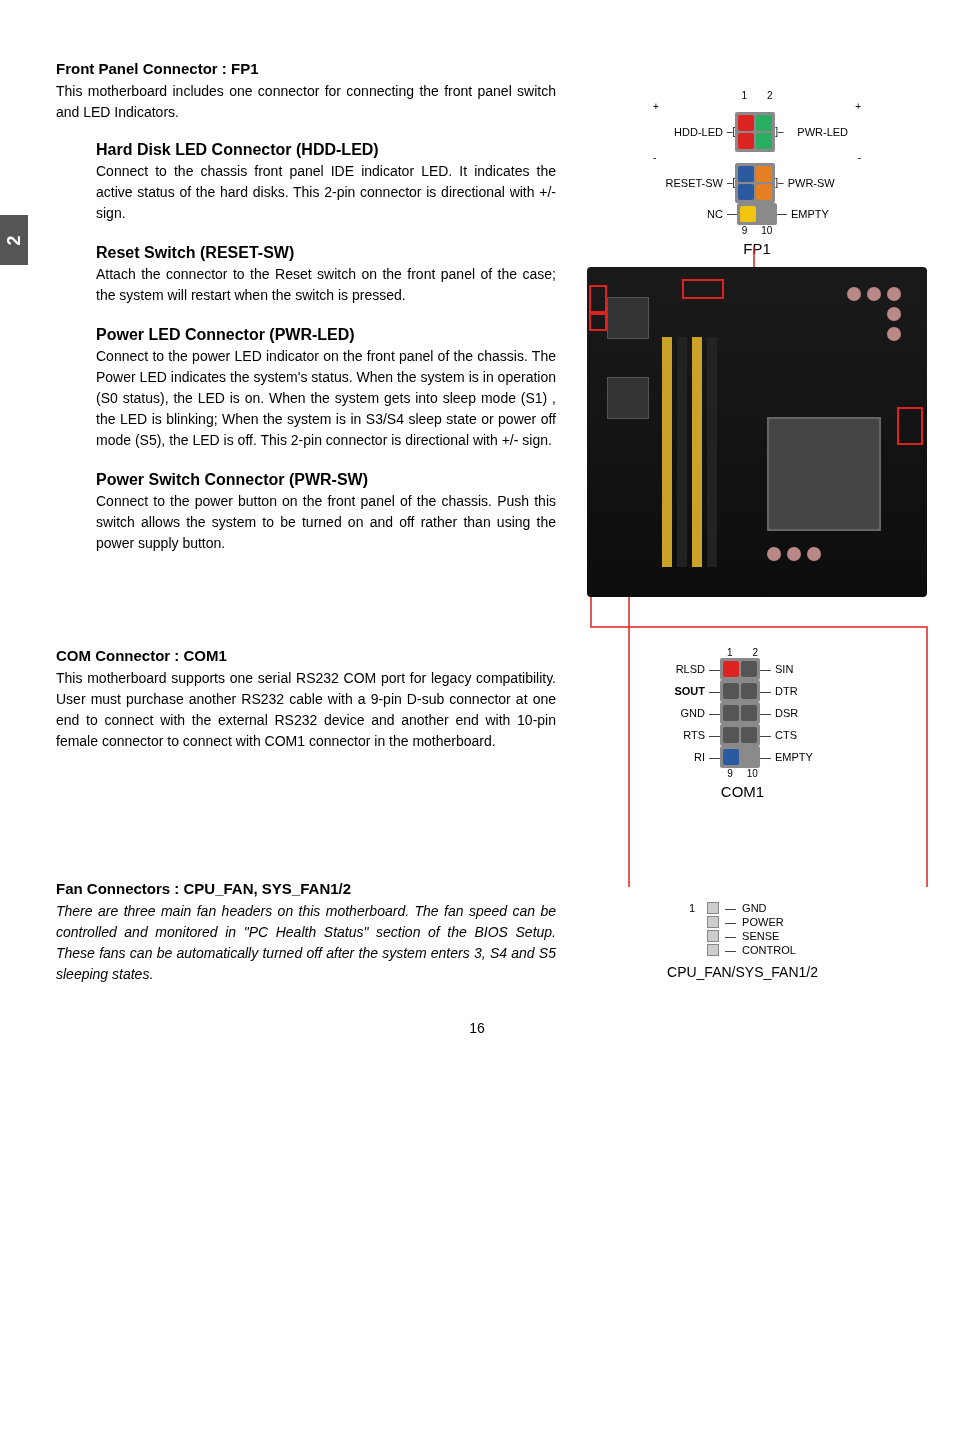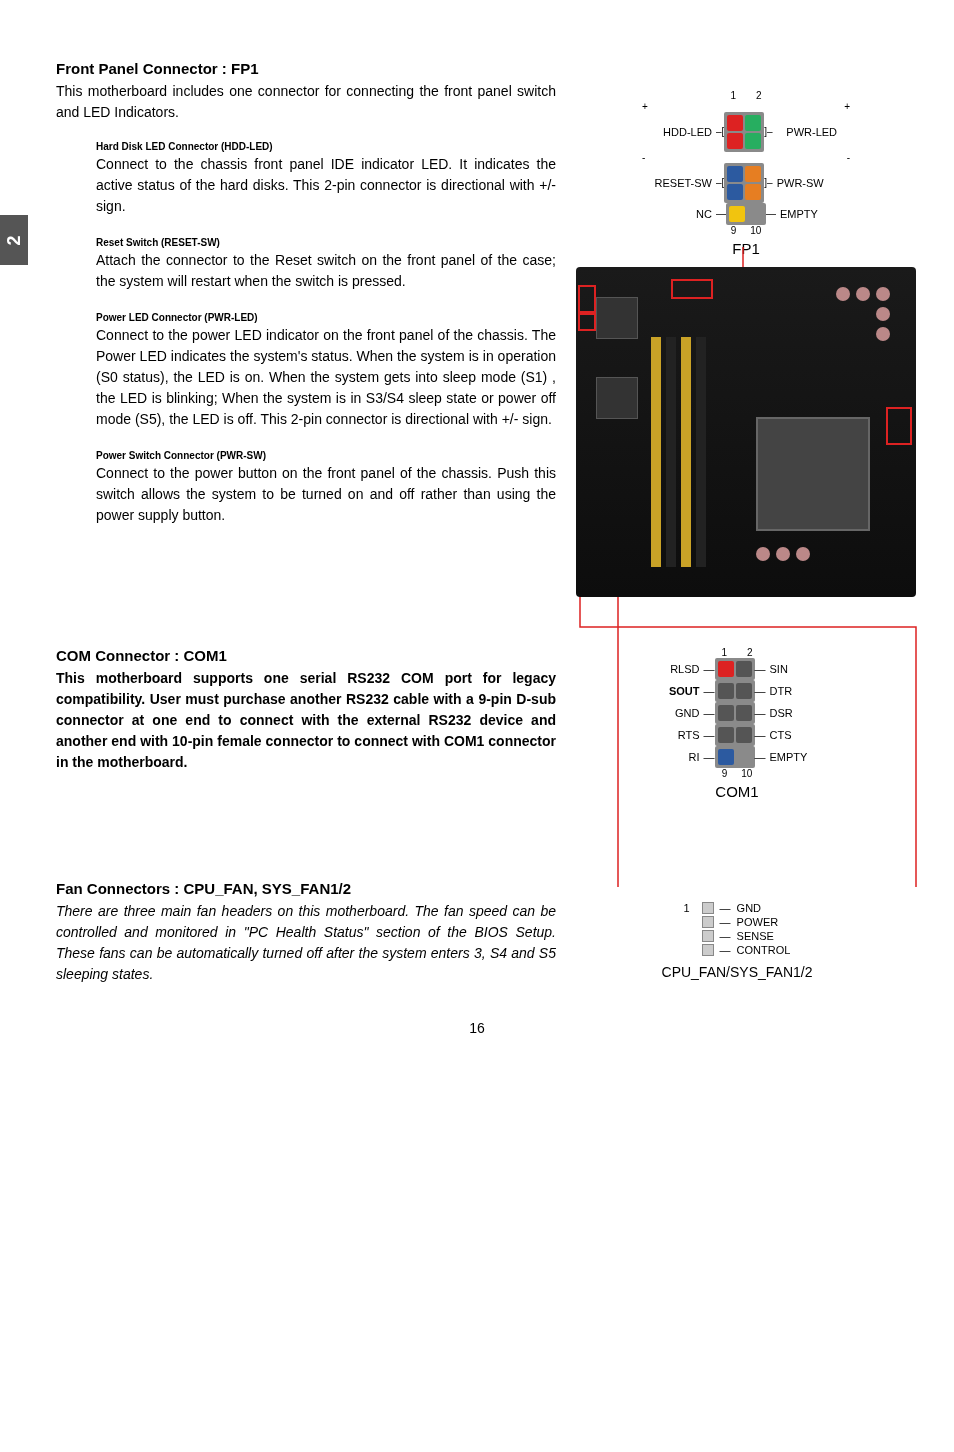--- a/index.html
+++ b/index.html
@@ -41,32 +41,32 @@
   .intro {
     margin: 0 0 18px 0;
     line-height: 1.5;
     text-align: justify;
   }
   .sub {
     margin-left: 40px;
     margin-bottom: 20px;
   }
   .sub h4 {
-    font-size: 10px;
+    font-size: 16px;
     font-weight: bold;
     margin: 0 0 2px 0;
   }
   .sub p {
     margin: 0;
     line-height: 1.5;
     text-align: justify;
   }
   .two-col {
     display: flex;
-    gap: 20px;
+    gap: 31px;
   }
   .left-col { flex: 0 0 500px; }
   .right-col { flex: 1; }
   .diagram {
     margin-bottom: 10px;
   }
   .pin-grid {
     display: grid;
     gap: 2px;
     padding: 3px;
@@ -247,21 +247,21 @@
           <div class="cap" style="top:280px; left:200px; width:14px; height:14px;"></div>
           <div class="cap" style="top:280px; left:220px; width:14px; height:14px;"></div>
         </div>
       </div>
     </div>
   </div>
 
   <div class="two-col" style="margin-top:50px;">
     <div class="left-col">
       <h3 class="section">COM Connector : COM1</h3>
-      <p class="intro" style="margin-bottom:16px;font-weight:bold;">This motherboard supports one serial RS232 COM port for legacy compatibility. User must purchase another RS232 cable with a 9-pin D-sub connector at one end to connect with the external RS232 device and another end with 10-pin female connector to connect with COM1 connector in the motherboard.</p>
+      <p class="intro" style="margin-bottom:16px;">This motherboard supports one serial RS232 COM port for legacy compatibility. User must purchase another RS232 cable with a 9-pin D-sub connector at one end to connect with the external RS232 device and another end with 10-pin female connector to connect with COM1 connector in the motherboard.</p>
     </div>
     <div class="right-col">
       <div class="diagram" style="text-align:center;">
         <div style="display:inline-block;">
           <div style="display:flex; justify-content:center; gap:20px;" class="tiny">
             <span>1</span>
             <span>2</span>
           </div>
           <div class="label-row">
               <span class="label-left" style="width:45px;">RLSD</span>

